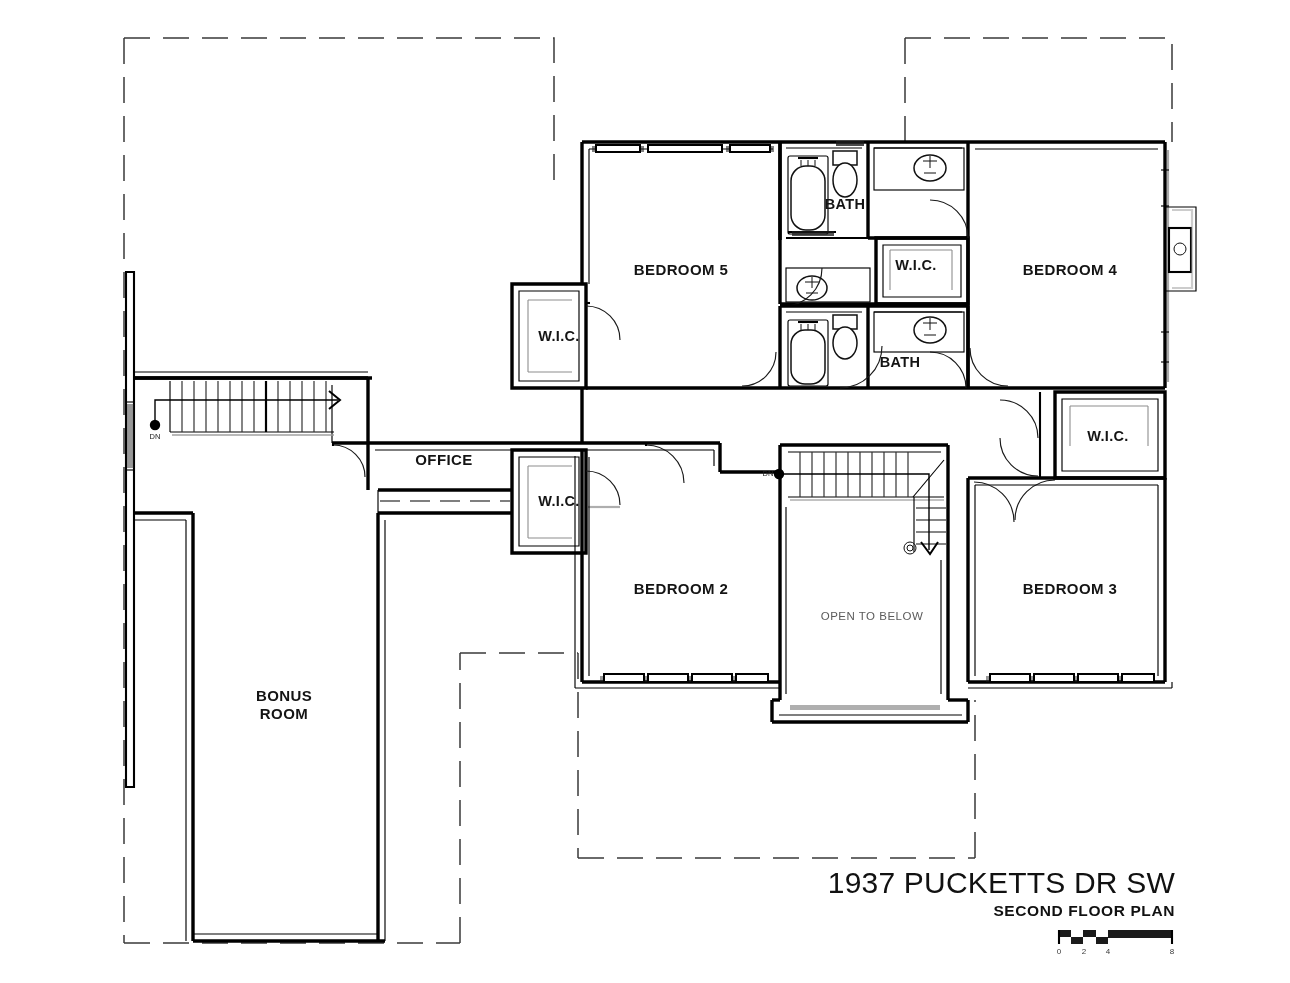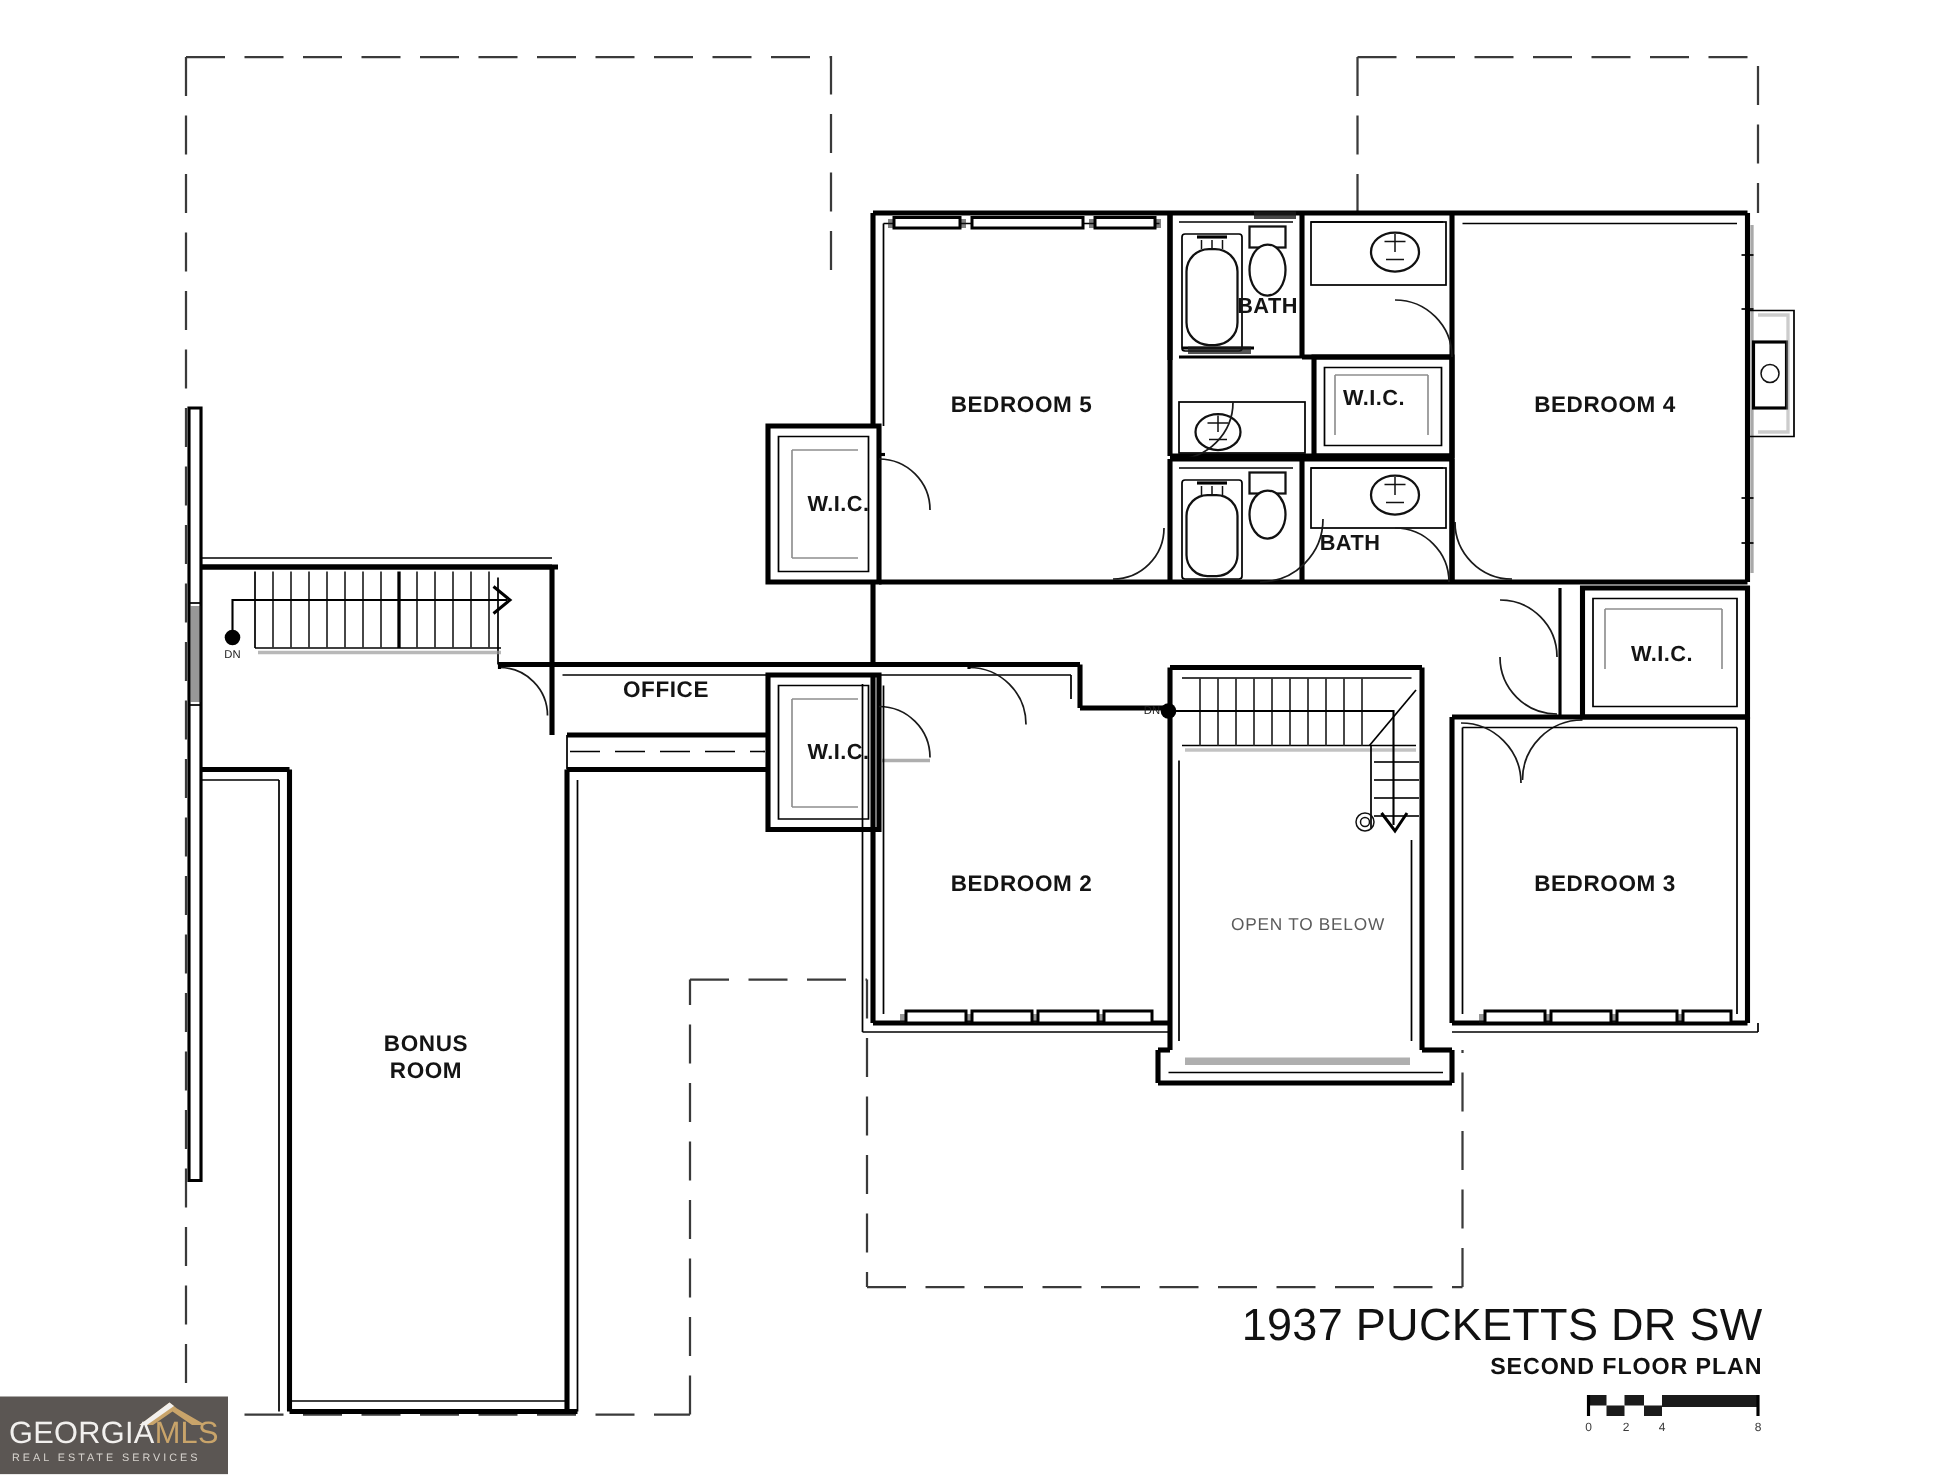--- a/index.html
+++ b/index.html
@@ -544,26 +544,14 @@
         <path class="wall-med" d="M 1172,930 L 1172,944"></path>
         <text class="scale-num" x="1059" y="954">0</text>
         <text class="scale-num" x="1084" y="954">2</text>
         <text class="scale-num" x="1108" y="954">4</text>
         <text class="scale-num" x="1172" y="954">8</text>
       </g>
     </g>
 
   </svg>
 
-  <div id="logo">
-    <div class="logo-inner">
-      <svg class="logo-roof" viewBox="0 0 46 17">
-        <path d="M 1,16 L 21,1 L 26,5 L 45,16 L 36,16 L 23,7 L 10,16 Z" fill="#c9a46a"></path>
-        <path d="M 1,16 L 21,1 L 24,3.4 L 6,16 Z" fill="#f2f0ee"></path>
-      </svg>
-      <div class="logo-word">
-        <span class="w-georgia">GEORGIA</span><span class="w-mls">MLS</span>
-      </div>
-      <div class="logo-tag">REAL ESTATE SERVICES</div>
-    </div>
-  </div>
 
 </div>
 
 </body></html>

